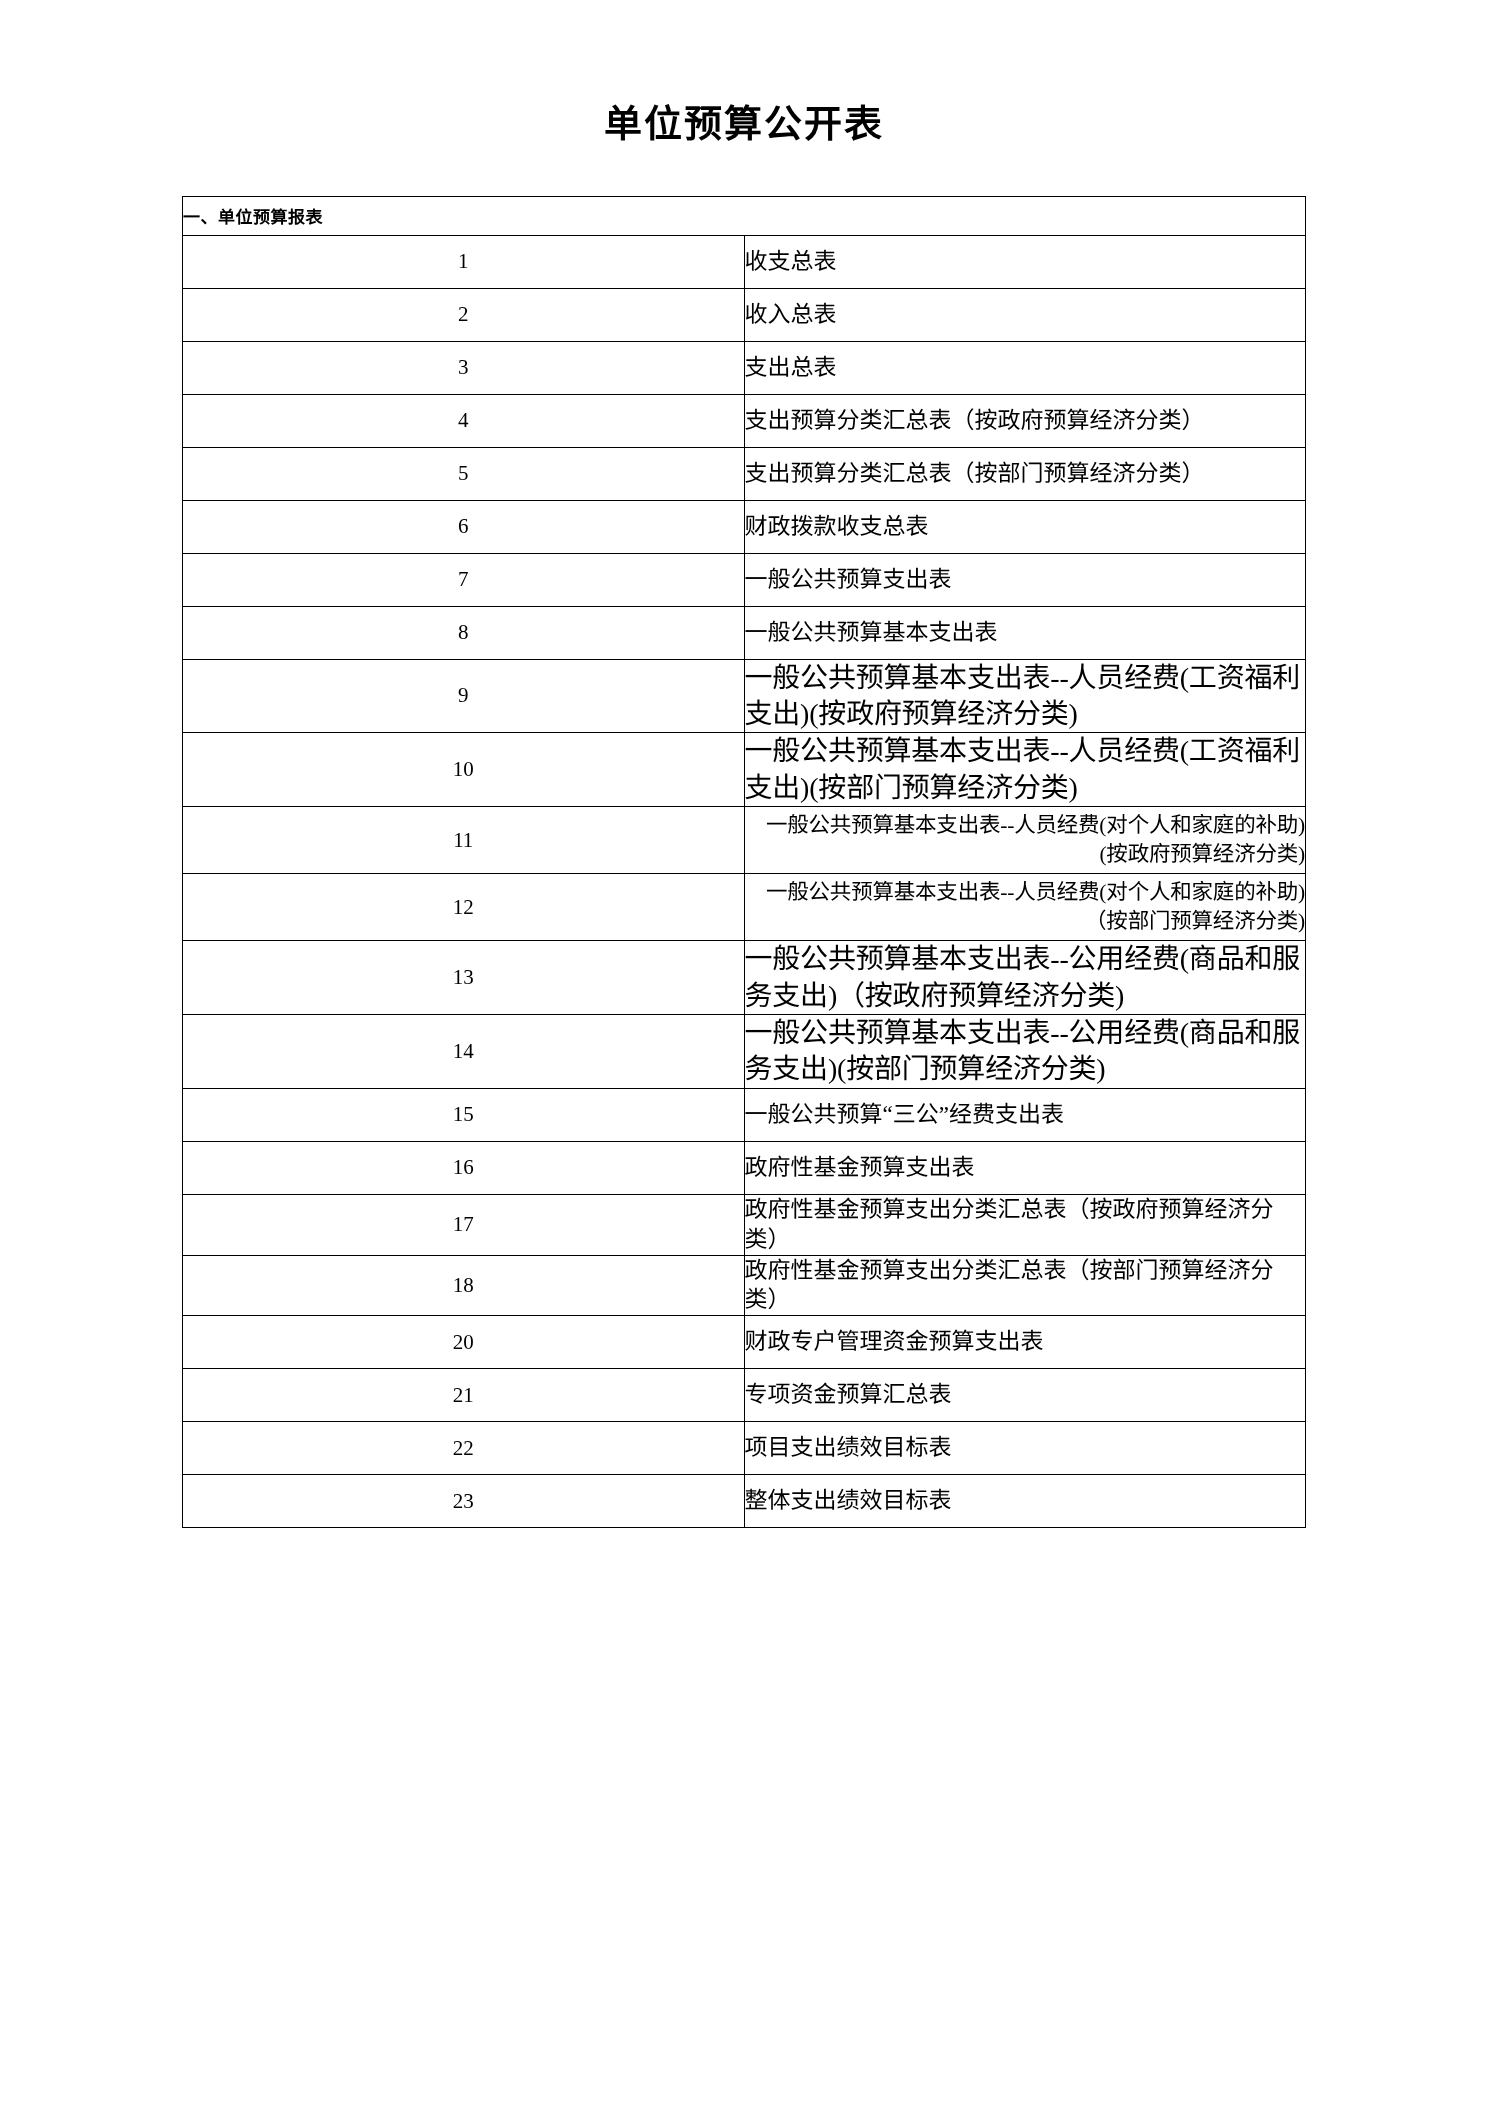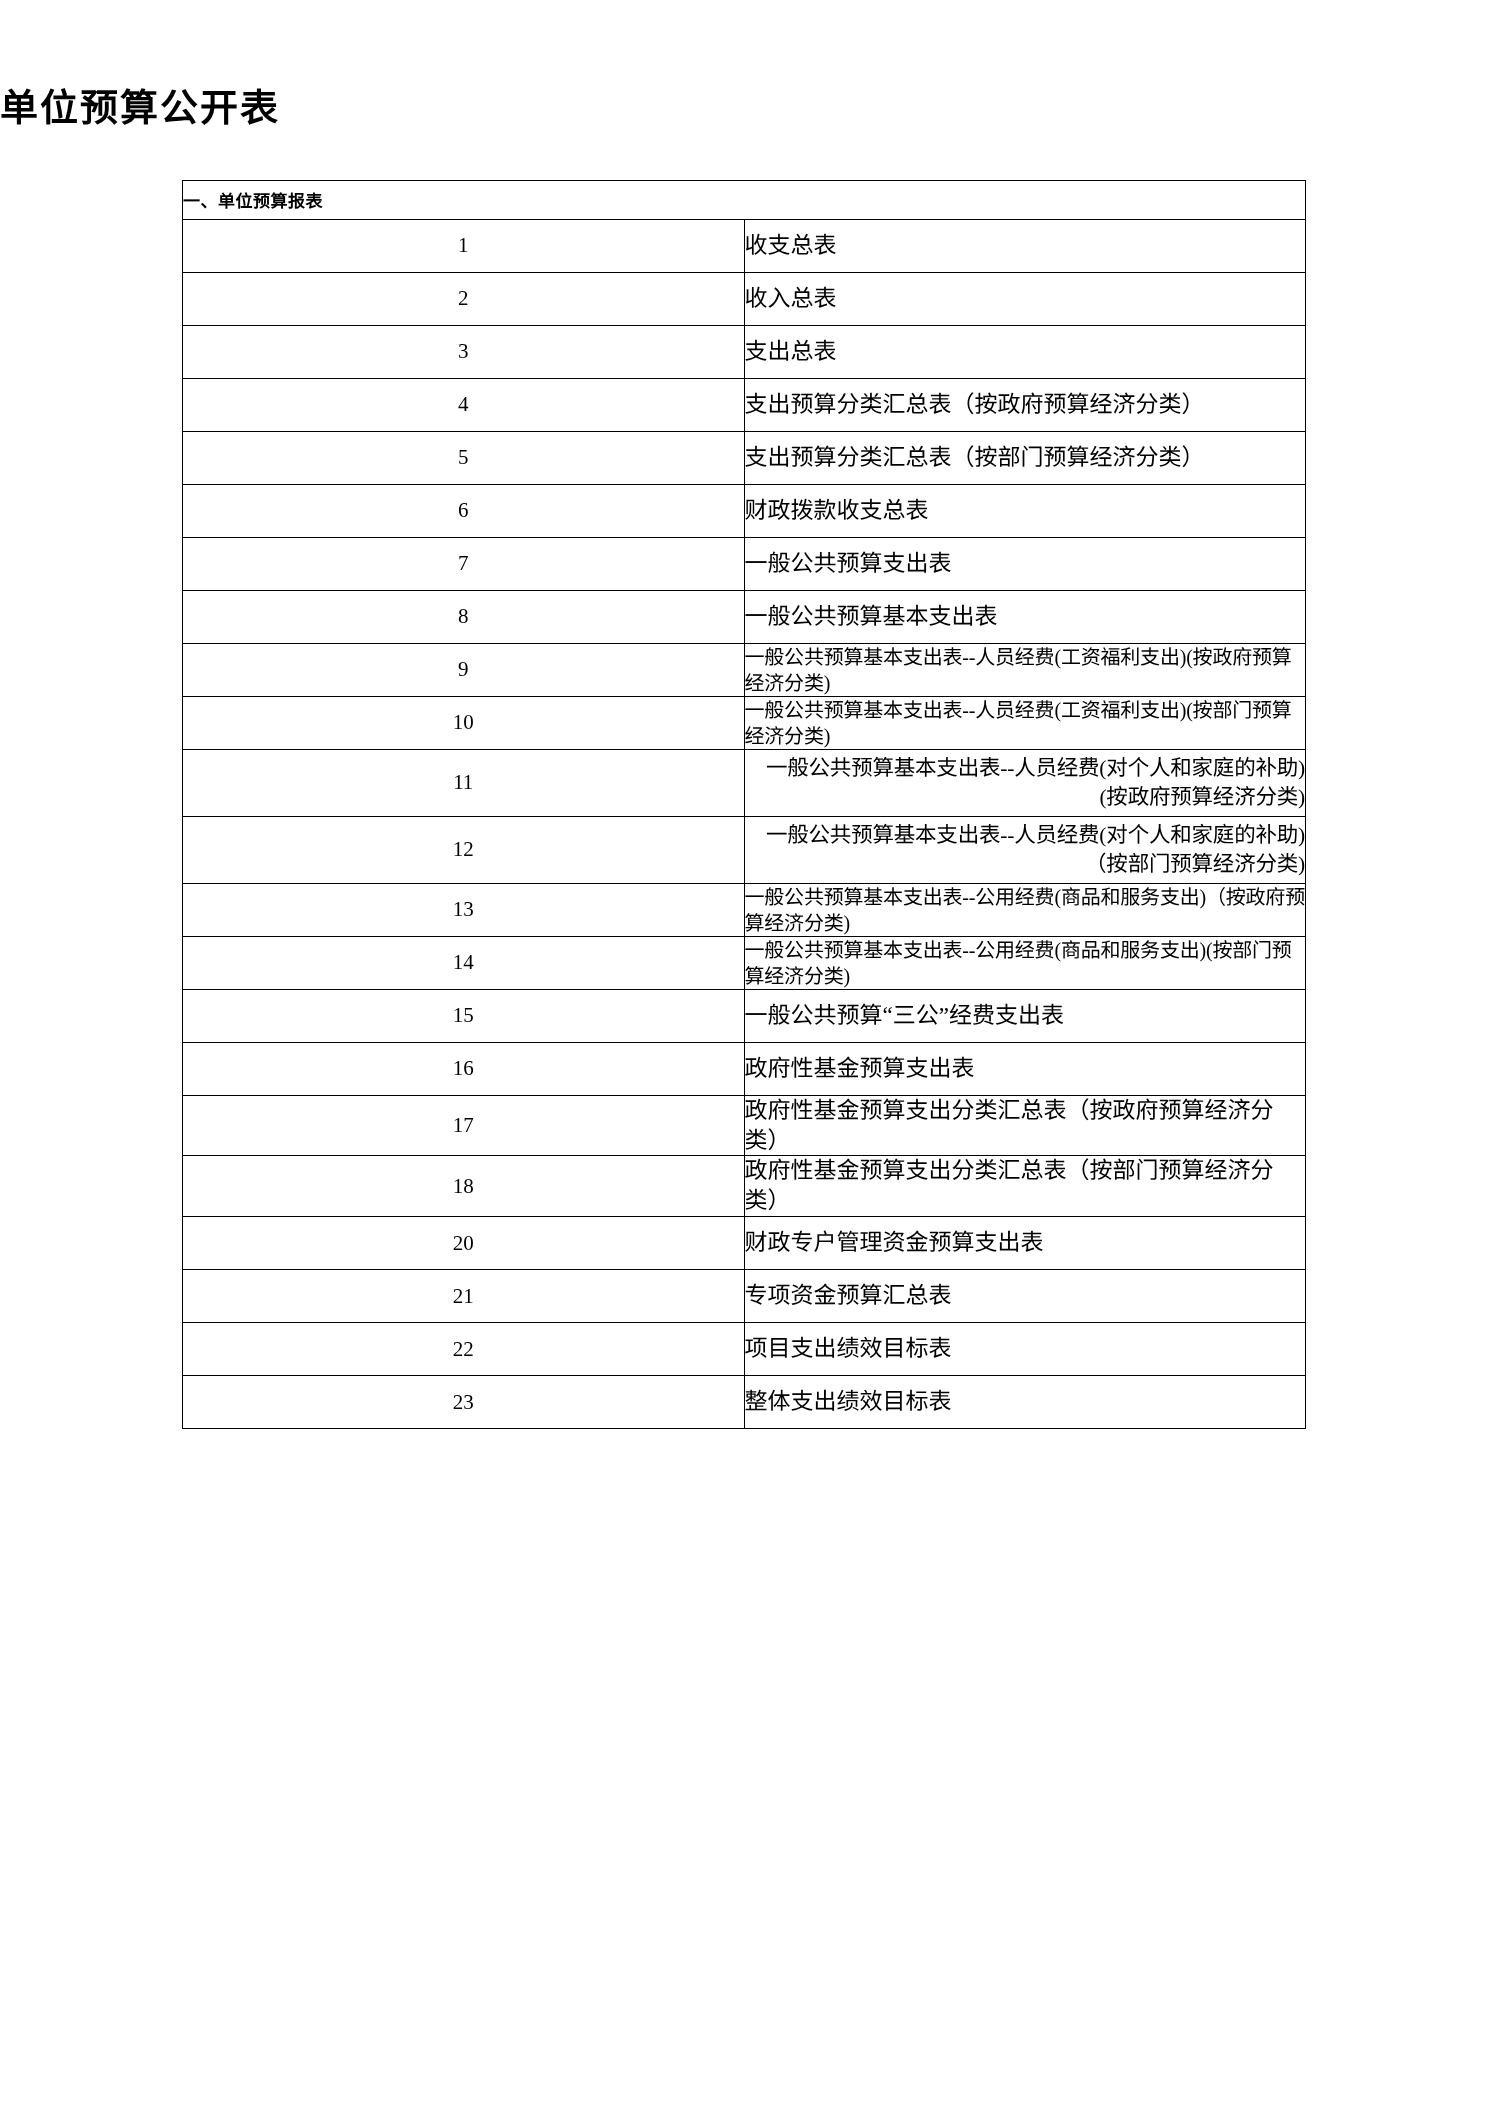--- a/index.html
+++ b/index.html
@@ -16,25 +16,26 @@
     overflow: hidden;
   }
   .page {
     width: 1488px;
     height: 2104px;
     box-sizing: border-box;
     padding: 0;
     position: relative;
   }
   .doc-title {
+    text-align: center;
     font-family: "DejaVu Sans", "Liberation Sans", sans-serif;
     font-size: 38px;
     font-weight: bold;
     letter-spacing: 2px;
-    margin: 0;
+    margin: 16px;
     padding-top: 86px;
     line-height: 1.2;
   }
   .table-wrap {
     margin: 0 auto;
     margin-top: 48px;
     width: 1124px;
   }
   table.budget-table {
     width: 100%;
@@ -63,21 +64,21 @@
   }
   td.name-cell {
     font-size: 23px;
     padding-left: 18px;
     padding-right: 10px;
     font-family: "Liberation Serif", "DejaVu Serif", serif;
     line-height: 1.3;
     height: 52px;
   }
   td.name-cell.tight {
-    font-size: 20px;
+    font-size: 28px;
     letter-spacing: -0.2px;
   }
   td.name-cell.wrap2 {
     font-size: 21.5px;
     line-height: 1.35;
     letter-spacing: -0.2px;
     padding-top: 4px;
     padding-bottom: 4px;
     text-align: right;
   }

